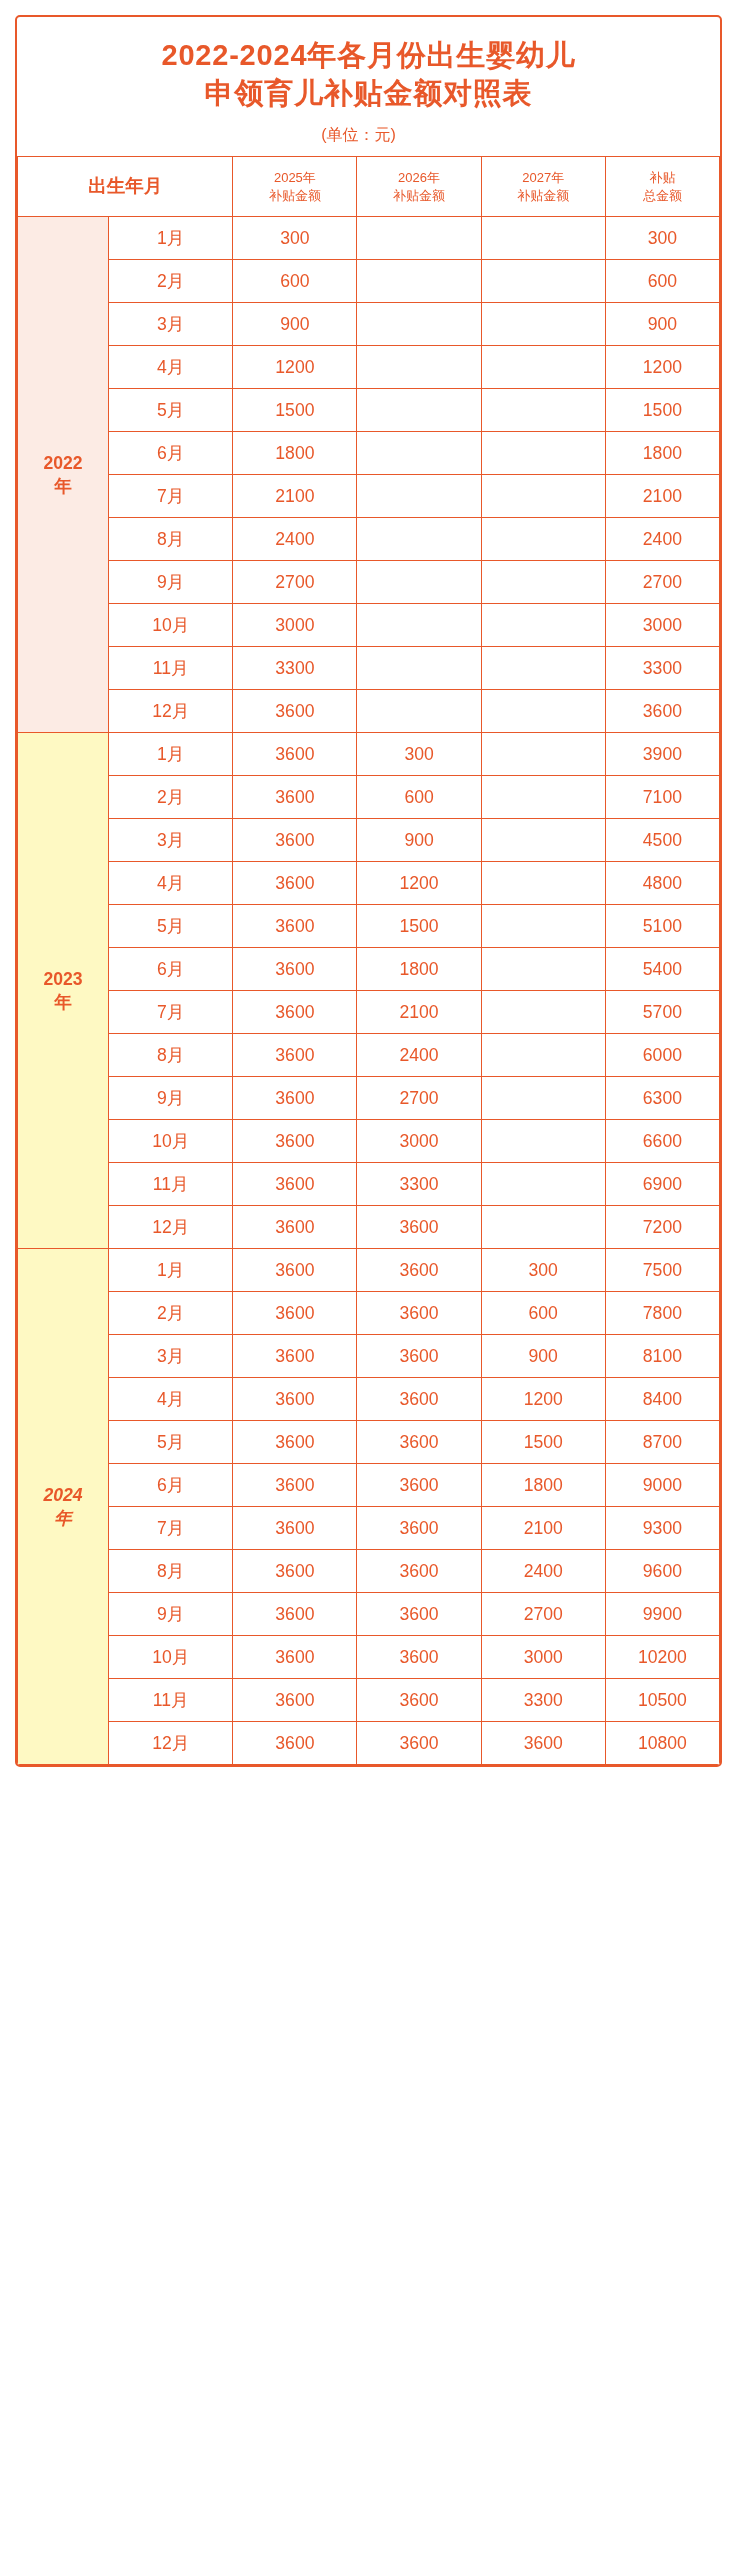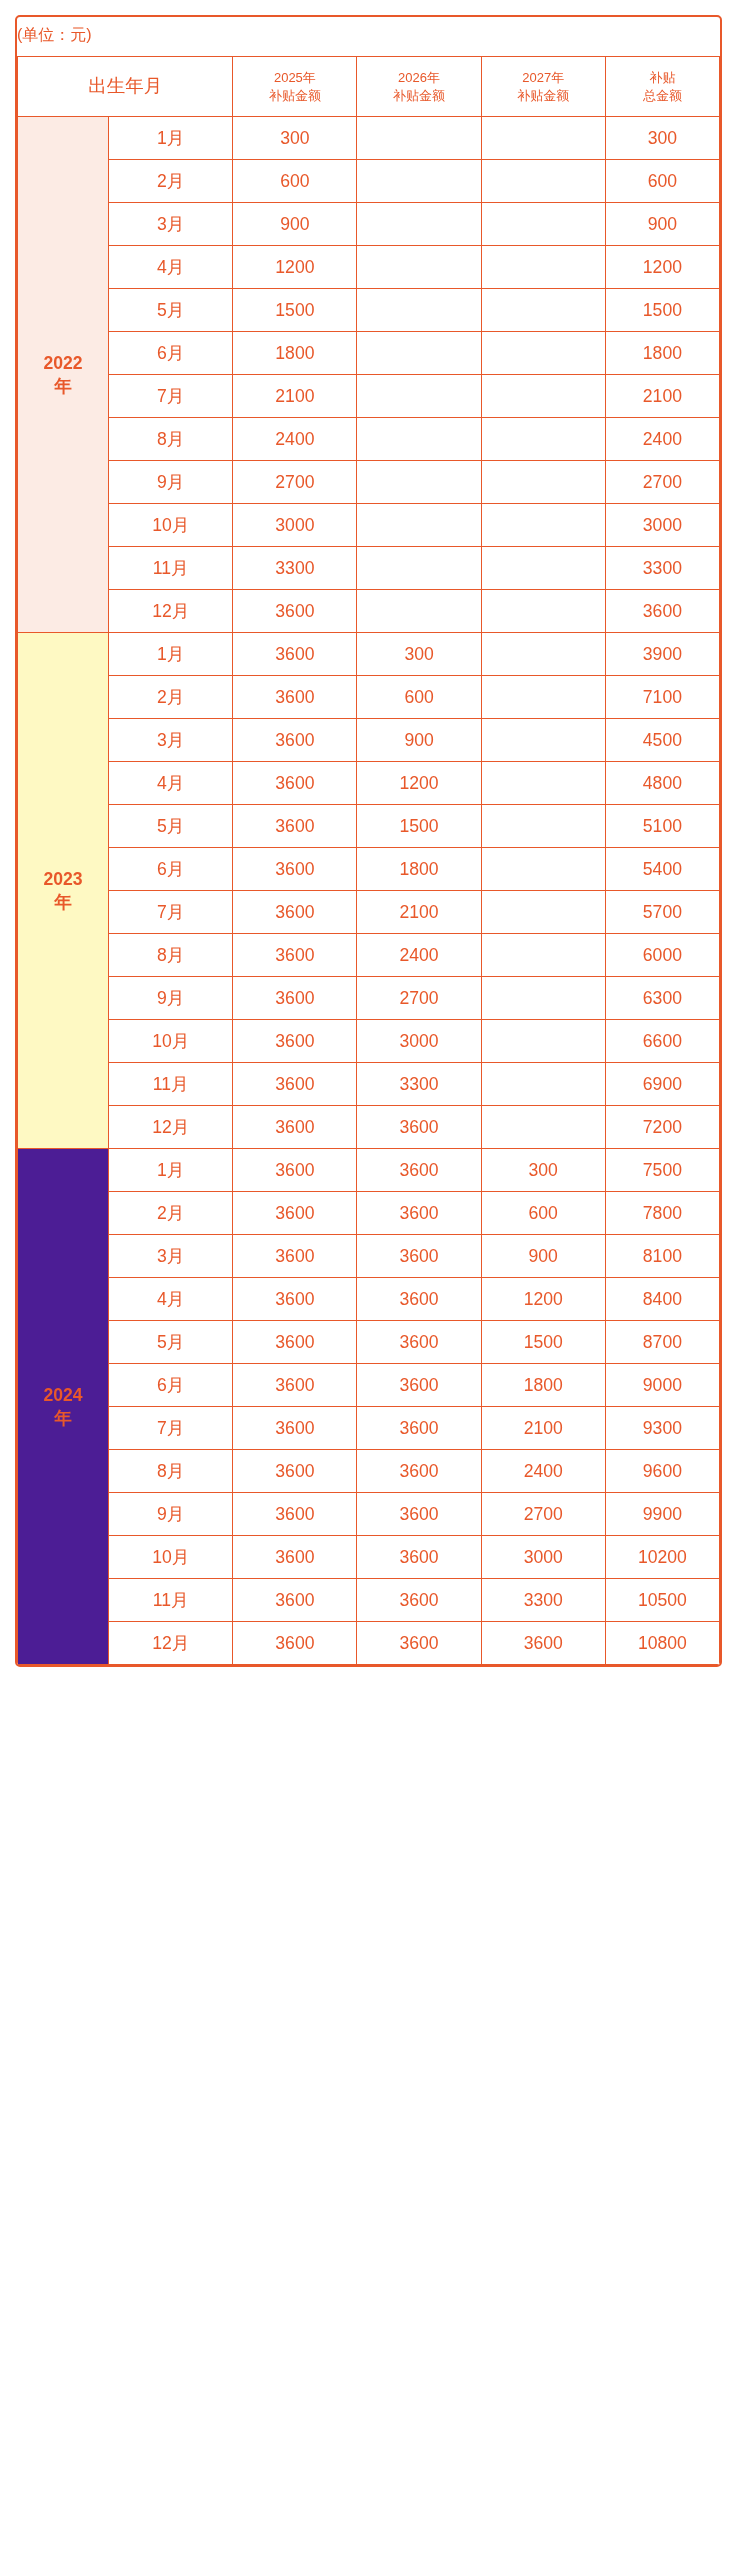--- a/index.html
+++ b/index.html
@@ -30,21 +30,21 @@
     text-align: center;
   }
   .title-line {
     color: #E8582A;
     font-size: 29px;
     font-weight: bold;
     line-height: 1.32;
     letter-spacing: 0.8px;
   }
   .unit-line {
-    text-align: left;
+    text-align: center;
     color: #E8582A;
     font-size: 16px;
     padding: 8.4px 20px 10px 0;
   }
   table.grid {
     border-collapse: collapse;
     width: 100%;
     table-layout: fixed;
   }
   table.grid col.c-year   { width: 91px; }
@@ -55,21 +55,21 @@
   table.grid col.c-total  { width: 114px; }
 
   table.grid th, table.grid td {
     border: 1.7px solid #E8582A;
     text-align: center;
     vertical-align: middle;
     color: #E8582A;
     font-size: 17.6px;
   }
   table.grid th {
-    font-weight: normal;
+    font-weight: bold;
     padding: 11.8px 3.4px;
     line-height: 1.35;
     font-size: 18.5px;
   }
   table.grid th.small {
     font-size: 13px;
     font-weight: normal;
   }
   table.grid th.small .th-l1 { display:block; }
   table.grid th.small .th-l2 { display:block; }
@@ -79,31 +79,35 @@
   }
   td.year-cell {
     font-weight: bold;
     font-size: 19.3px;
     line-height: 1.3;
     margin-top: 44px;
   }
   td.year-cell span { display: block; }
   .band-2022 { background: #FCEBE4; }
   .band-2023 { background: #fef9c3; }
-  .band-2024 { background: #4c1d95; }
+  .band-2024 { background: #fef9c3; font-style: italic; }
   .blank-cell { background: #ffffff; }
   .month-cell, .val-cell, .total-cell { background: #ffffff; }
   thead th { background: #ffffff; }
 </style>
 </head>
 <body>
 
 <div class="page">
   <div class="card">
 
+    <div class="title-block">
+      <div class="title-line">2022-2024年各月份出生婴幼儿</div>
+      <div class="title-line">申领育儿补贴金额对照表</div>
+    </div>
 
     <div class="unit-line">(单位：元)</div>
 
     <table class="grid">
       <colgroup>
         <col class="c-year">
         <col class="c-month">
         <col class="c-y2025">
         <col class="c-y2026">
         <col class="c-y2027">

